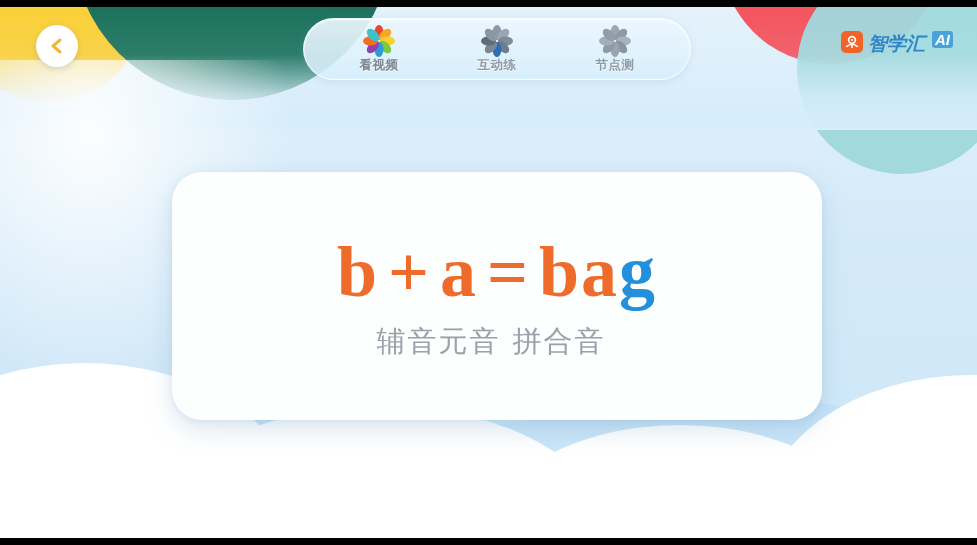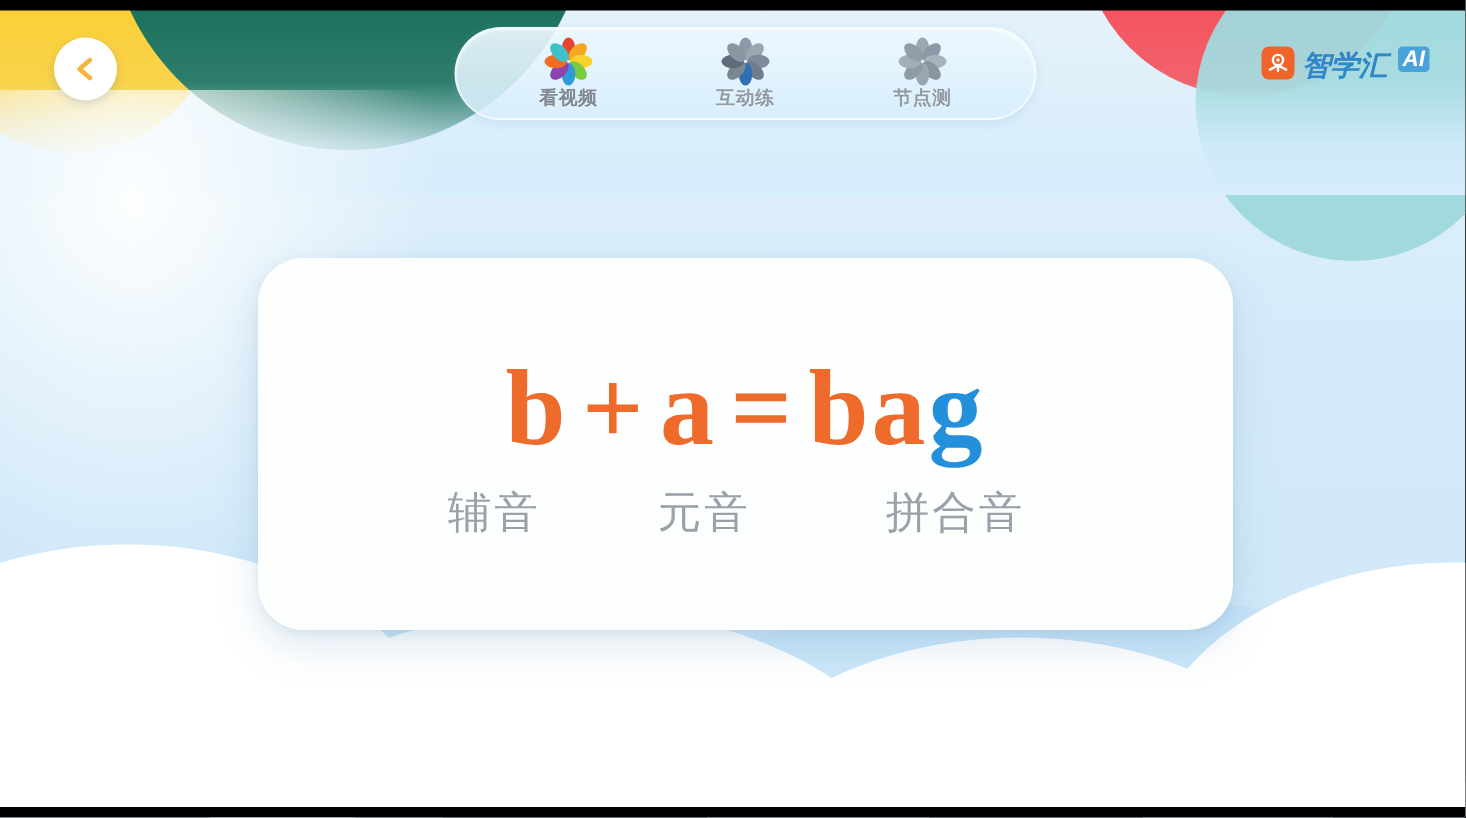--- a/index.html
+++ b/index.html
@@ -97,21 +97,21 @@
     display:flex; flex-direction:column; align-items:center; justify-content:center;
   }
   .formula {
     font-family:Liberation Serif, serif;
     font-size:72px; font-weight:700; line-height:1.0;
     letter-spacing:2px; white-space:nowrap;
     margin-top:6px;
   }
   .formula .op { margin:0 9px; font-weight:700; }
   .legend {
-    display:flex; width:100%; justify-content:center; gap:78px;
+    display:flex; width:100%; justify-content:center; 
     margin-top:14px; padding-right:12px;
   }
   .legend span {
     font-size:29px; color:#9aa1a8; font-weight:400; letter-spacing:2px;
     font-family:"DejaVu Sans","Liberation Sans",sans-serif;
   }
 
   
   .brand {
     position:absolute; right:24px; top:31px; z-index:35;

